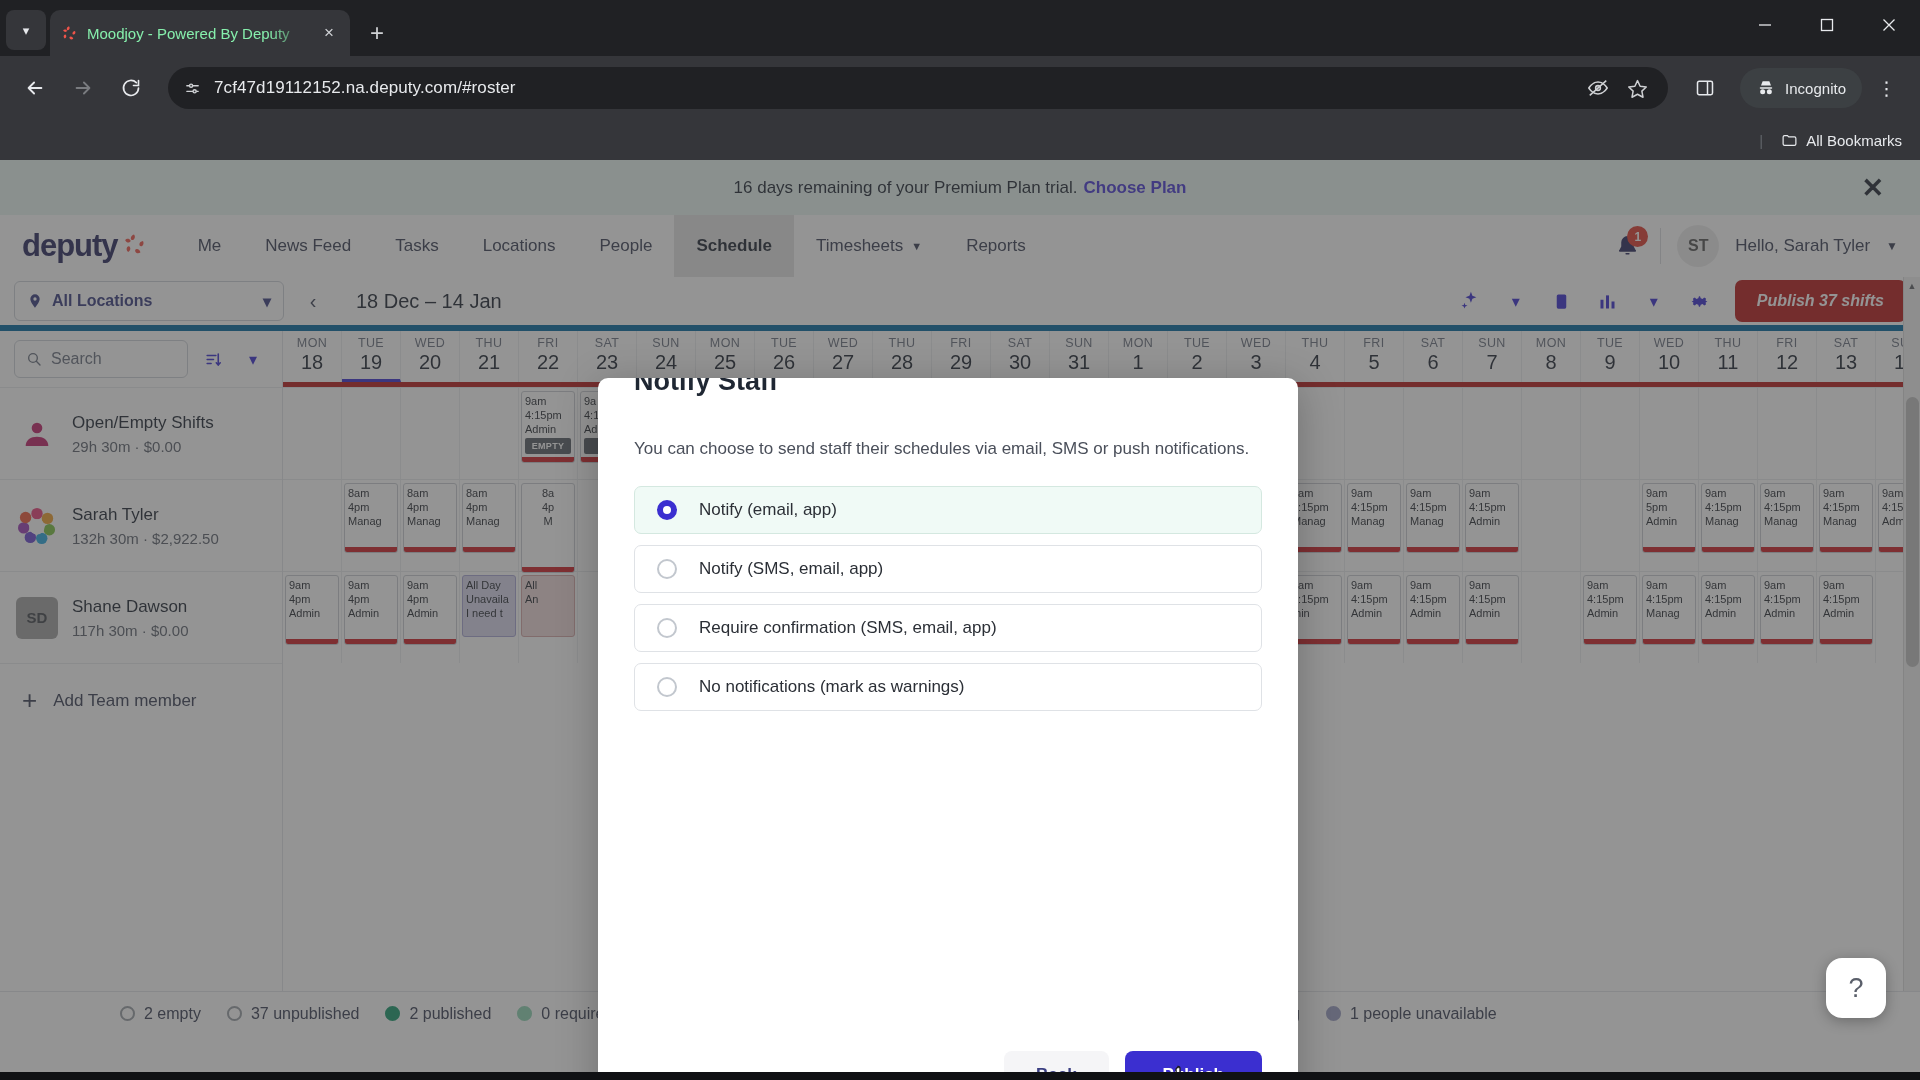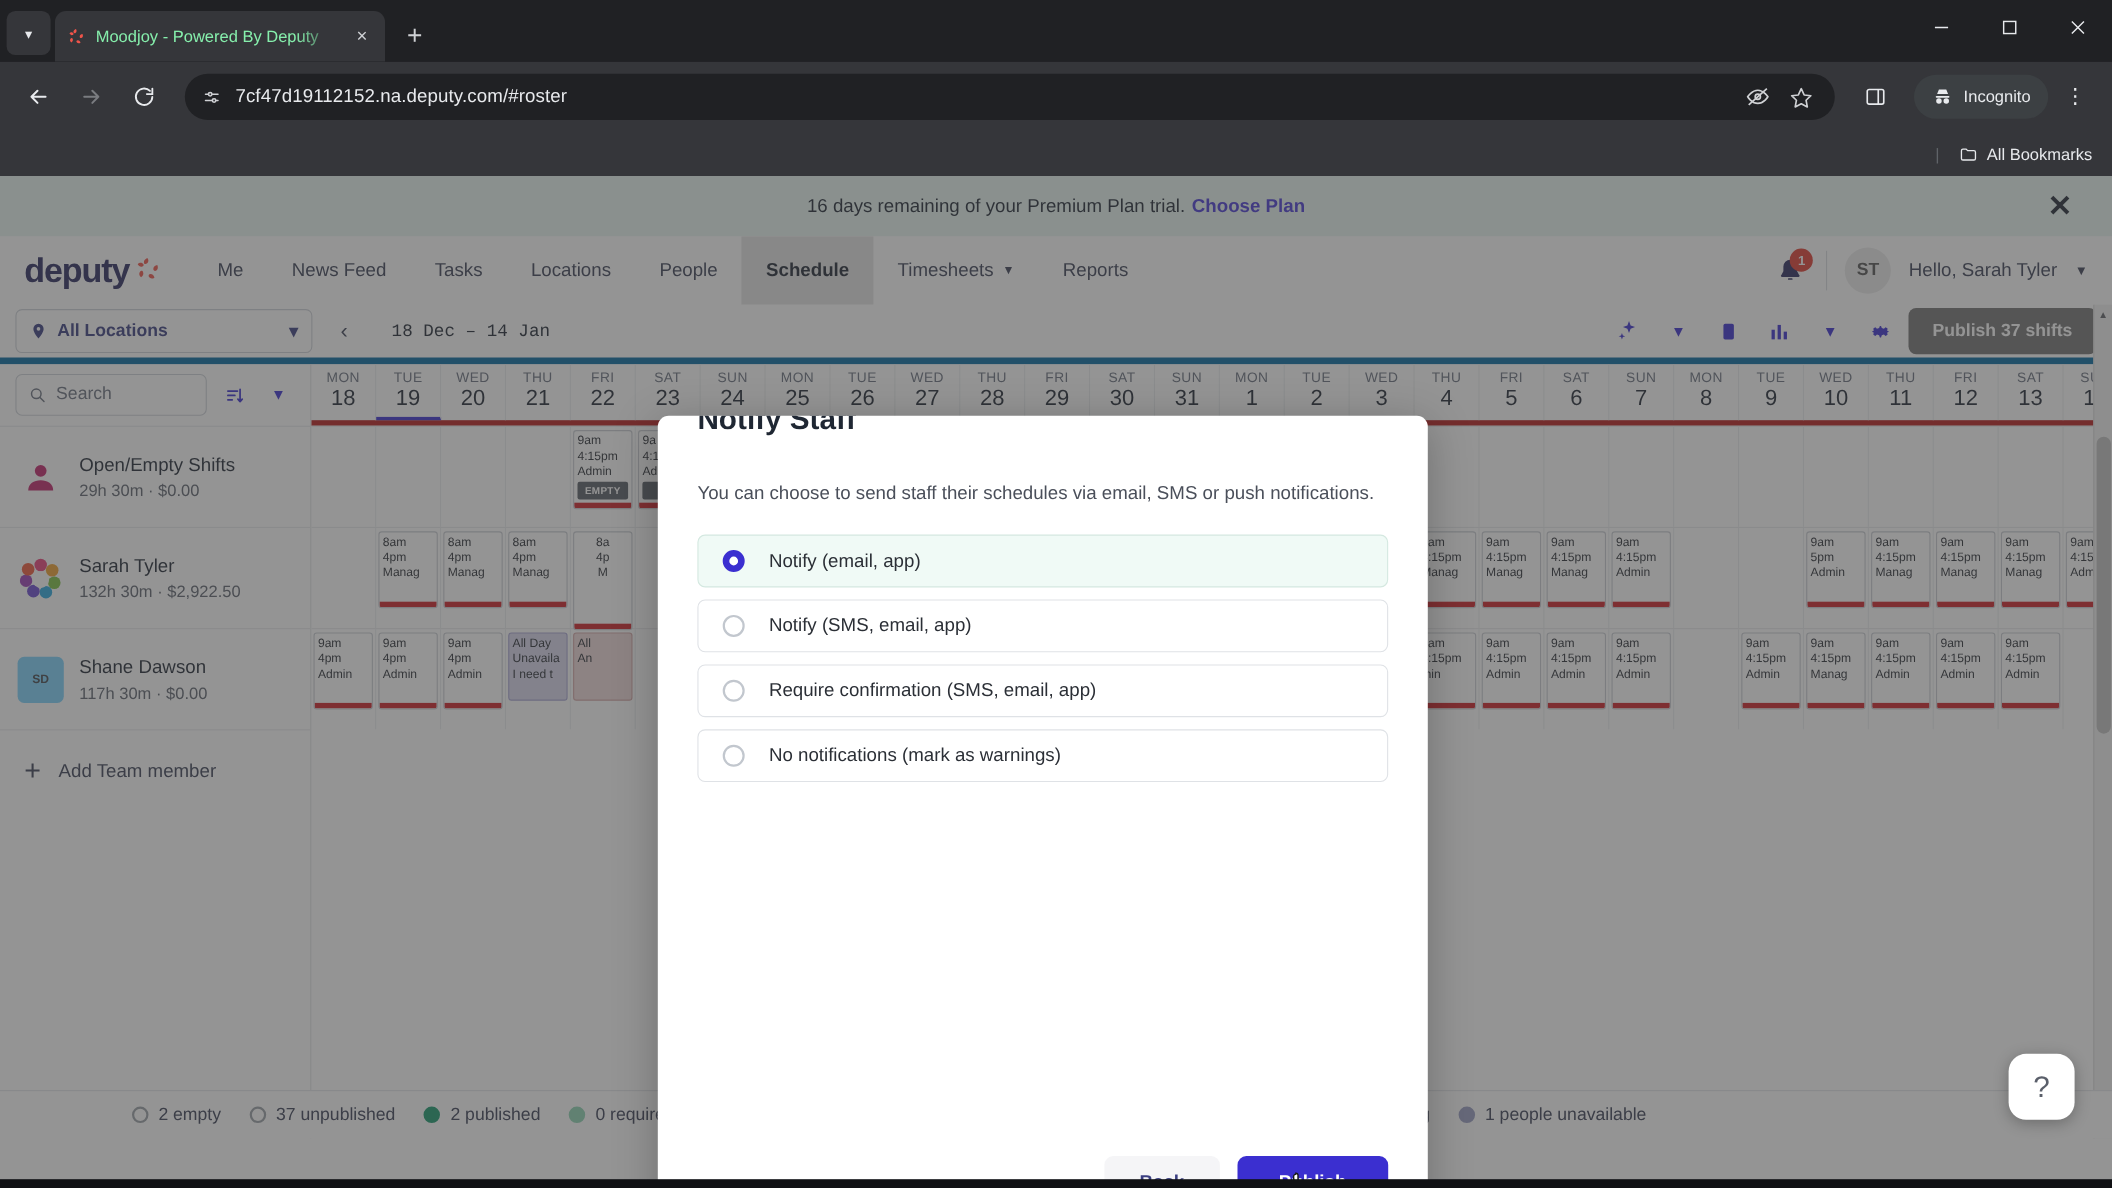--- a/index.html
+++ b/index.html
@@ -129,49 +129,51 @@
     height: 54px; display: flex; align-items: center; padding: 0 14px; gap: 10px;
     border-bottom: 6px solid #0369a1;
   }
   .loc-picker {
     width: 270px; height: 40px; border: 1px solid #cfd3d9; border-radius: 6px;
     display: flex; align-items: center; padding: 0 12px; gap: 9px;
     font-size: 16px; color: #3b3f82; font-weight: bold;
   }
   .loc-picker .caret { margin-left: auto; color:#3b3f82; }
   .arrowbtn { width: 38px; height: 38px; display:flex; align-items:center;justify-content:center; color:#3c4257; font-size:20px;}
-  .daterange { font-size: 16px; color: #1f2733; padding: 0 14px; white-space: nowrap; font-family: Liberation Mono, monospace;}
+  .daterange { font-size: 20px; color: #1f2733; padding: 0 14px; white-space: nowrap;}
   .tb-right { margin-left: auto; display: flex; align-items: center; gap: 4px; }
   .iconbtn {
     width: 42px; height: 40px; display: flex; align-items: center; justify-content: center;
     color: #3b2fd0;
   }
   .publish-btn {
-    height: 42px; background: #737373; color: #fff; border-radius: 7px;
+    height: 42px; background: #b91c1c; color: #fff; border-radius: 7px;
     display: flex; align-items: center; padding: 0 22px; font-size: 16px; font-weight: bold;
+    margin-left: 10px;
+    font-style: italic;
   }
 
   .roster-body { display: flex; height: 704px; }
   .roster-left { width: 283px; border-right: 1px solid #e3e5e8; flex: 0 0 283px; }
   .search-row { height: 56px; display: flex; align-items: center; padding: 0 14px; gap: 8px; }
   .search-box {
     flex: 1; height: 38px; border: 1px solid #cfd3d9; border-radius: 6px;
     display: flex; align-items: center; gap: 9px; padding: 0 11px;
     font-size: 16px; color: #6b7280;
   }
   .sort-btn { width: 34px; height: 34px; display:flex; align-items:center;justify-content:center; color:#3b2fd0;}
   .chev-btn { width: 30px; height: 34px; display:flex; align-items:center;justify-content:center; color:#3b2fd0;}
 
   .person-row {
     height: 92px; display: flex; align-items: center; gap: 14px;
     padding: 0 16px; border-top: 1px solid #e8eaed;
   }
   .p-avatar { width: 42px; height: 42px; flex:0 0 42px; display:flex; align-items:center; justify-content:center;}
-  .p-initials { width:42px;height:42px;border-radius:6px;background:#7dd3fc;display:flex;align-items:center;justify-content:center;
-    font-size:11px;font-weight:bold;color:#44484e;}
+  .p-initials { width:42px;height:42px;border-radius:6px;background:#a3a3a3;display:flex;align-items:center;justify-content:center;
+    font-size:15px;font-weight:bold;color:#44484e;}
   .p-name { font-size: 17px; color: #1f2733; }
   .p-sub { font-size: 15px; color: #5f6570; margin-top: 5px; }
   .addmember {
     height: 74px; display: flex; align-items: center; gap: 16px; padding: 0 22px;
     border-top: 1px solid #e8eaed; color: #3c4257; font-size: 17px;
   }
   .plus-ic { font-size: 26px; color: #3c4257; font-weight: 300;}
 
   .roster-grid { flex: 1; position: relative; overflow: hidden; }
   .dayhdr-row { height: 56px; display: flex; border-bottom: 5px solid #b91c1c; }

